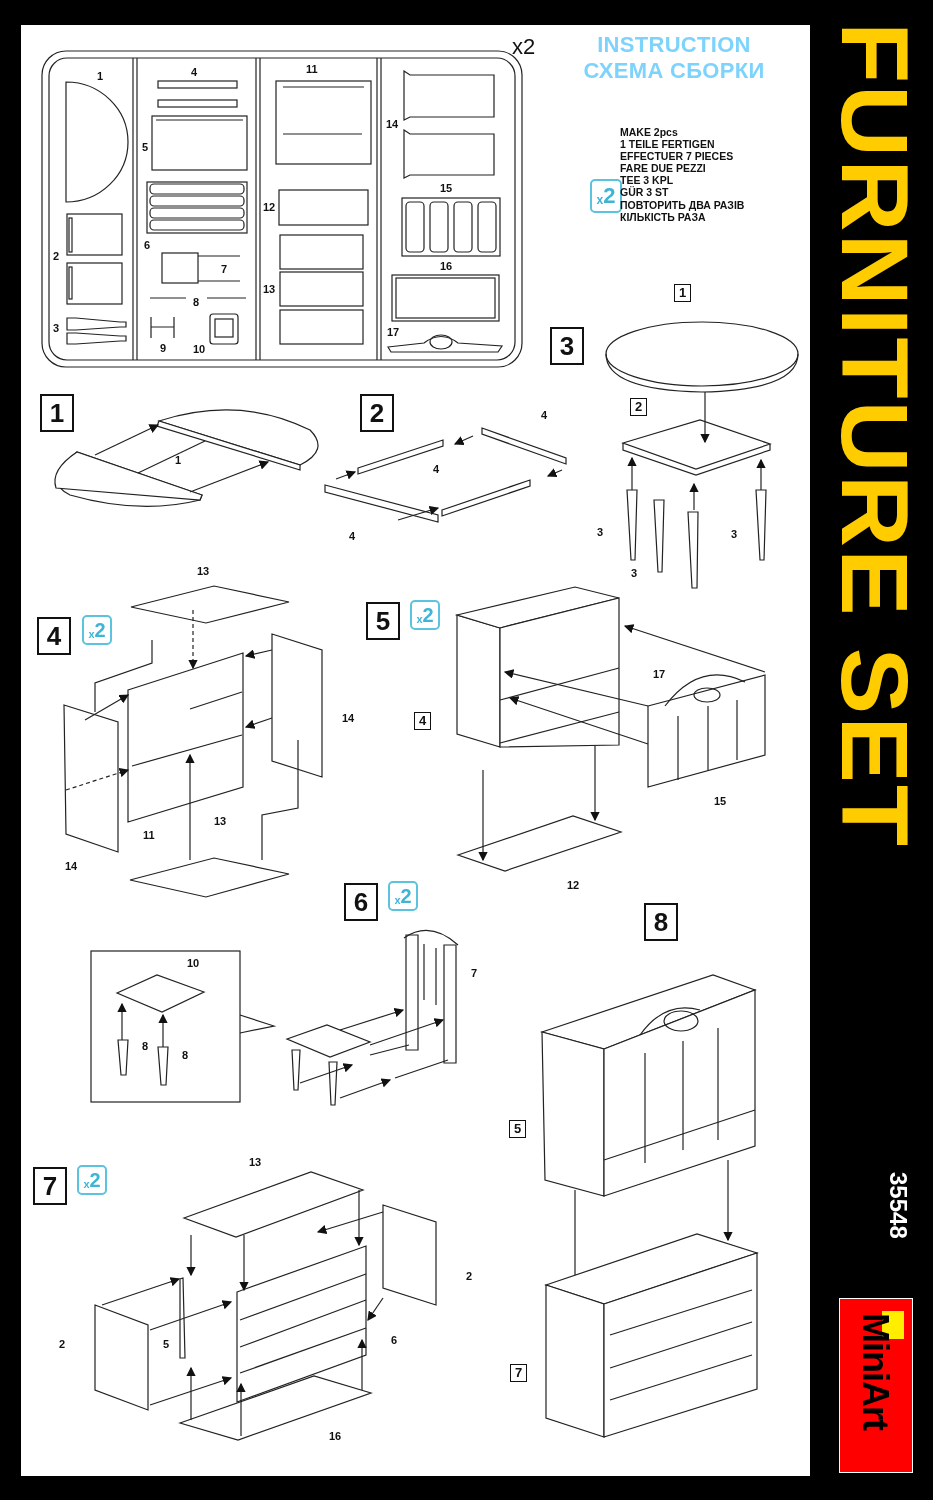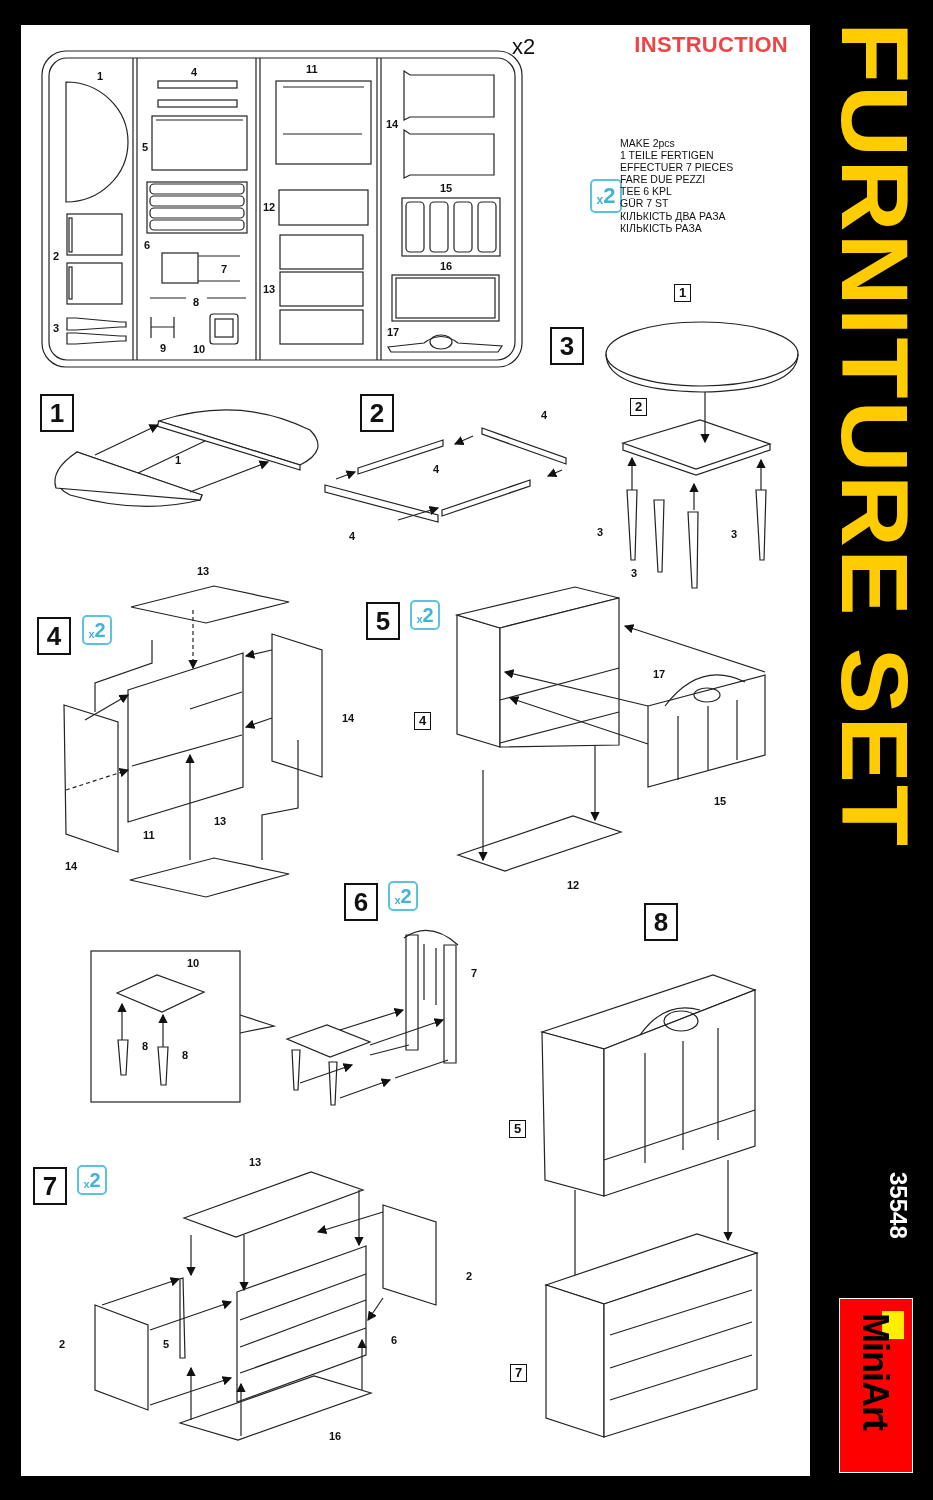--- a/index.html
+++ b/index.html
@@ -1,22 +1,22 @@
 <!DOCTYPE html>
 <html><head>
 <meta charset="utf-8">
 <style>
   html, body { margin:0; padding:0; }
   body { width:933px; height:1500px; background:#000; position:relative; overflow:hidden;
          font-family:"Liberation Sans", "DejaVu Sans", sans-serif; }
   .page { position:absolute; left:21px; top:25px; width:789px; height:1451px; background:#fff; }
   .title-block { position:absolute; left:560px; top:32px; width:228px; text-align:right; }
-  .title-block .t1, .title-block .t2 { font-weight:bold; font-size:22px; line-height:26px; color:#ef4444; letter-spacing:0.3px; }
+  .title-block .t1, .title-block .t2 { font-weight:bold; font-size:22px; line-height:26px; color:#7dd3fc; letter-spacing:0.3px;text-align:center; }
   .x2-sprue { position:absolute; left:512px; top:34px; font-size:22px; color:#111; }
-  .legend { position:absolute; left:620px; top:137px; font-size:10.5px; line-height:12.1px; color:#111; }
+  .legend { position:absolute; left:620px; top:126px; font-size:10.5px; line-height:12.1px; color:#111;font-weight:bold; }
   .legend div { white-space:nowrap; }
   .badge-x2 { position:absolute; border:2px solid #5bc3dd; border-radius:5px; color:#3fb4d6;
               font-weight:bold; text-align:center; background:#fff; }
   .badge-x2 .sx { font-size:0.55em; vertical-align:top; position:relative; top:0.35em; }
   .step { position:absolute; border:2px solid #111; background:#fff; font-weight:bold;
           font-size:26px; text-align:center; color:#111; width:30px; height:34px; line-height:34px; }
   .callout { position:absolute; border:1.3px solid #111; background:#fff; font-weight:bold;
              font-size:13px; text-align:center; color:#111; width:15px; height:16px; line-height:16px; }
   .lbl { position:absolute; font-weight:bold; font-size:11px; color:#111; }
   .code { position:absolute; left:860px; top:1175px; color:#fff; font-weight:bold; font-size:24px;
@@ -120,32 +120,33 @@
 <div class="lbl" style="left:263px;top:201px;">12</div>
 <div class="lbl" style="left:263px;top:283px;">13</div>
 <div class="lbl" style="left:386px;top:118px;">14</div>
 <div class="lbl" style="left:440px;top:182px;">15</div>
 <div class="lbl" style="left:440px;top:260px;">16</div>
 <div class="lbl" style="left:387px;top:326px;">17</div>
 
 <div class="x2-sprue">x2</div>
 <div class="title-block">
   <div class="t1">INSTRUCTION</div>
+  <div class="t2">СХЕМА СБОРКИ</div>
 </div>
 <div class="badge-x2" style="left:590px;top:179px;width:28px;height:30px;font-size:22px;line-height:30px;">
   <span class="sx">x</span>2
 </div>
 <div class="legend">
   <div>MAKE 2pcs</div>
   <div>1 TEILE FERTIGEN</div>
   <div>EFFECTUER 7 PIECES</div>
   <div>FARE DUE PEZZI</div>
-  <div>TEE 6 KPL</div>
-  <div>GÜR 7 ST</div>
-  <div>КІЛЬКІСТЬ ДВА РАЗА</div>
+  <div>TEE 3 KPL</div>
+  <div>GÜR 3 ST</div>
+  <div>ПОВТОРИТЬ ДВА РАЗІВ</div>
   <div>КІЛЬКІСТЬ РАЗА</div>
 </div>
 
 <svg width="933" height="1500" style="left:0;top:0;">
   <defs>
     <marker id="ah" markerWidth="8" markerHeight="8" refX="7" refY="4" orient="auto">
       <path d="M0 0 L8 4 L0 8 Z" fill="#111"></path>
     </marker>
   </defs>
 

